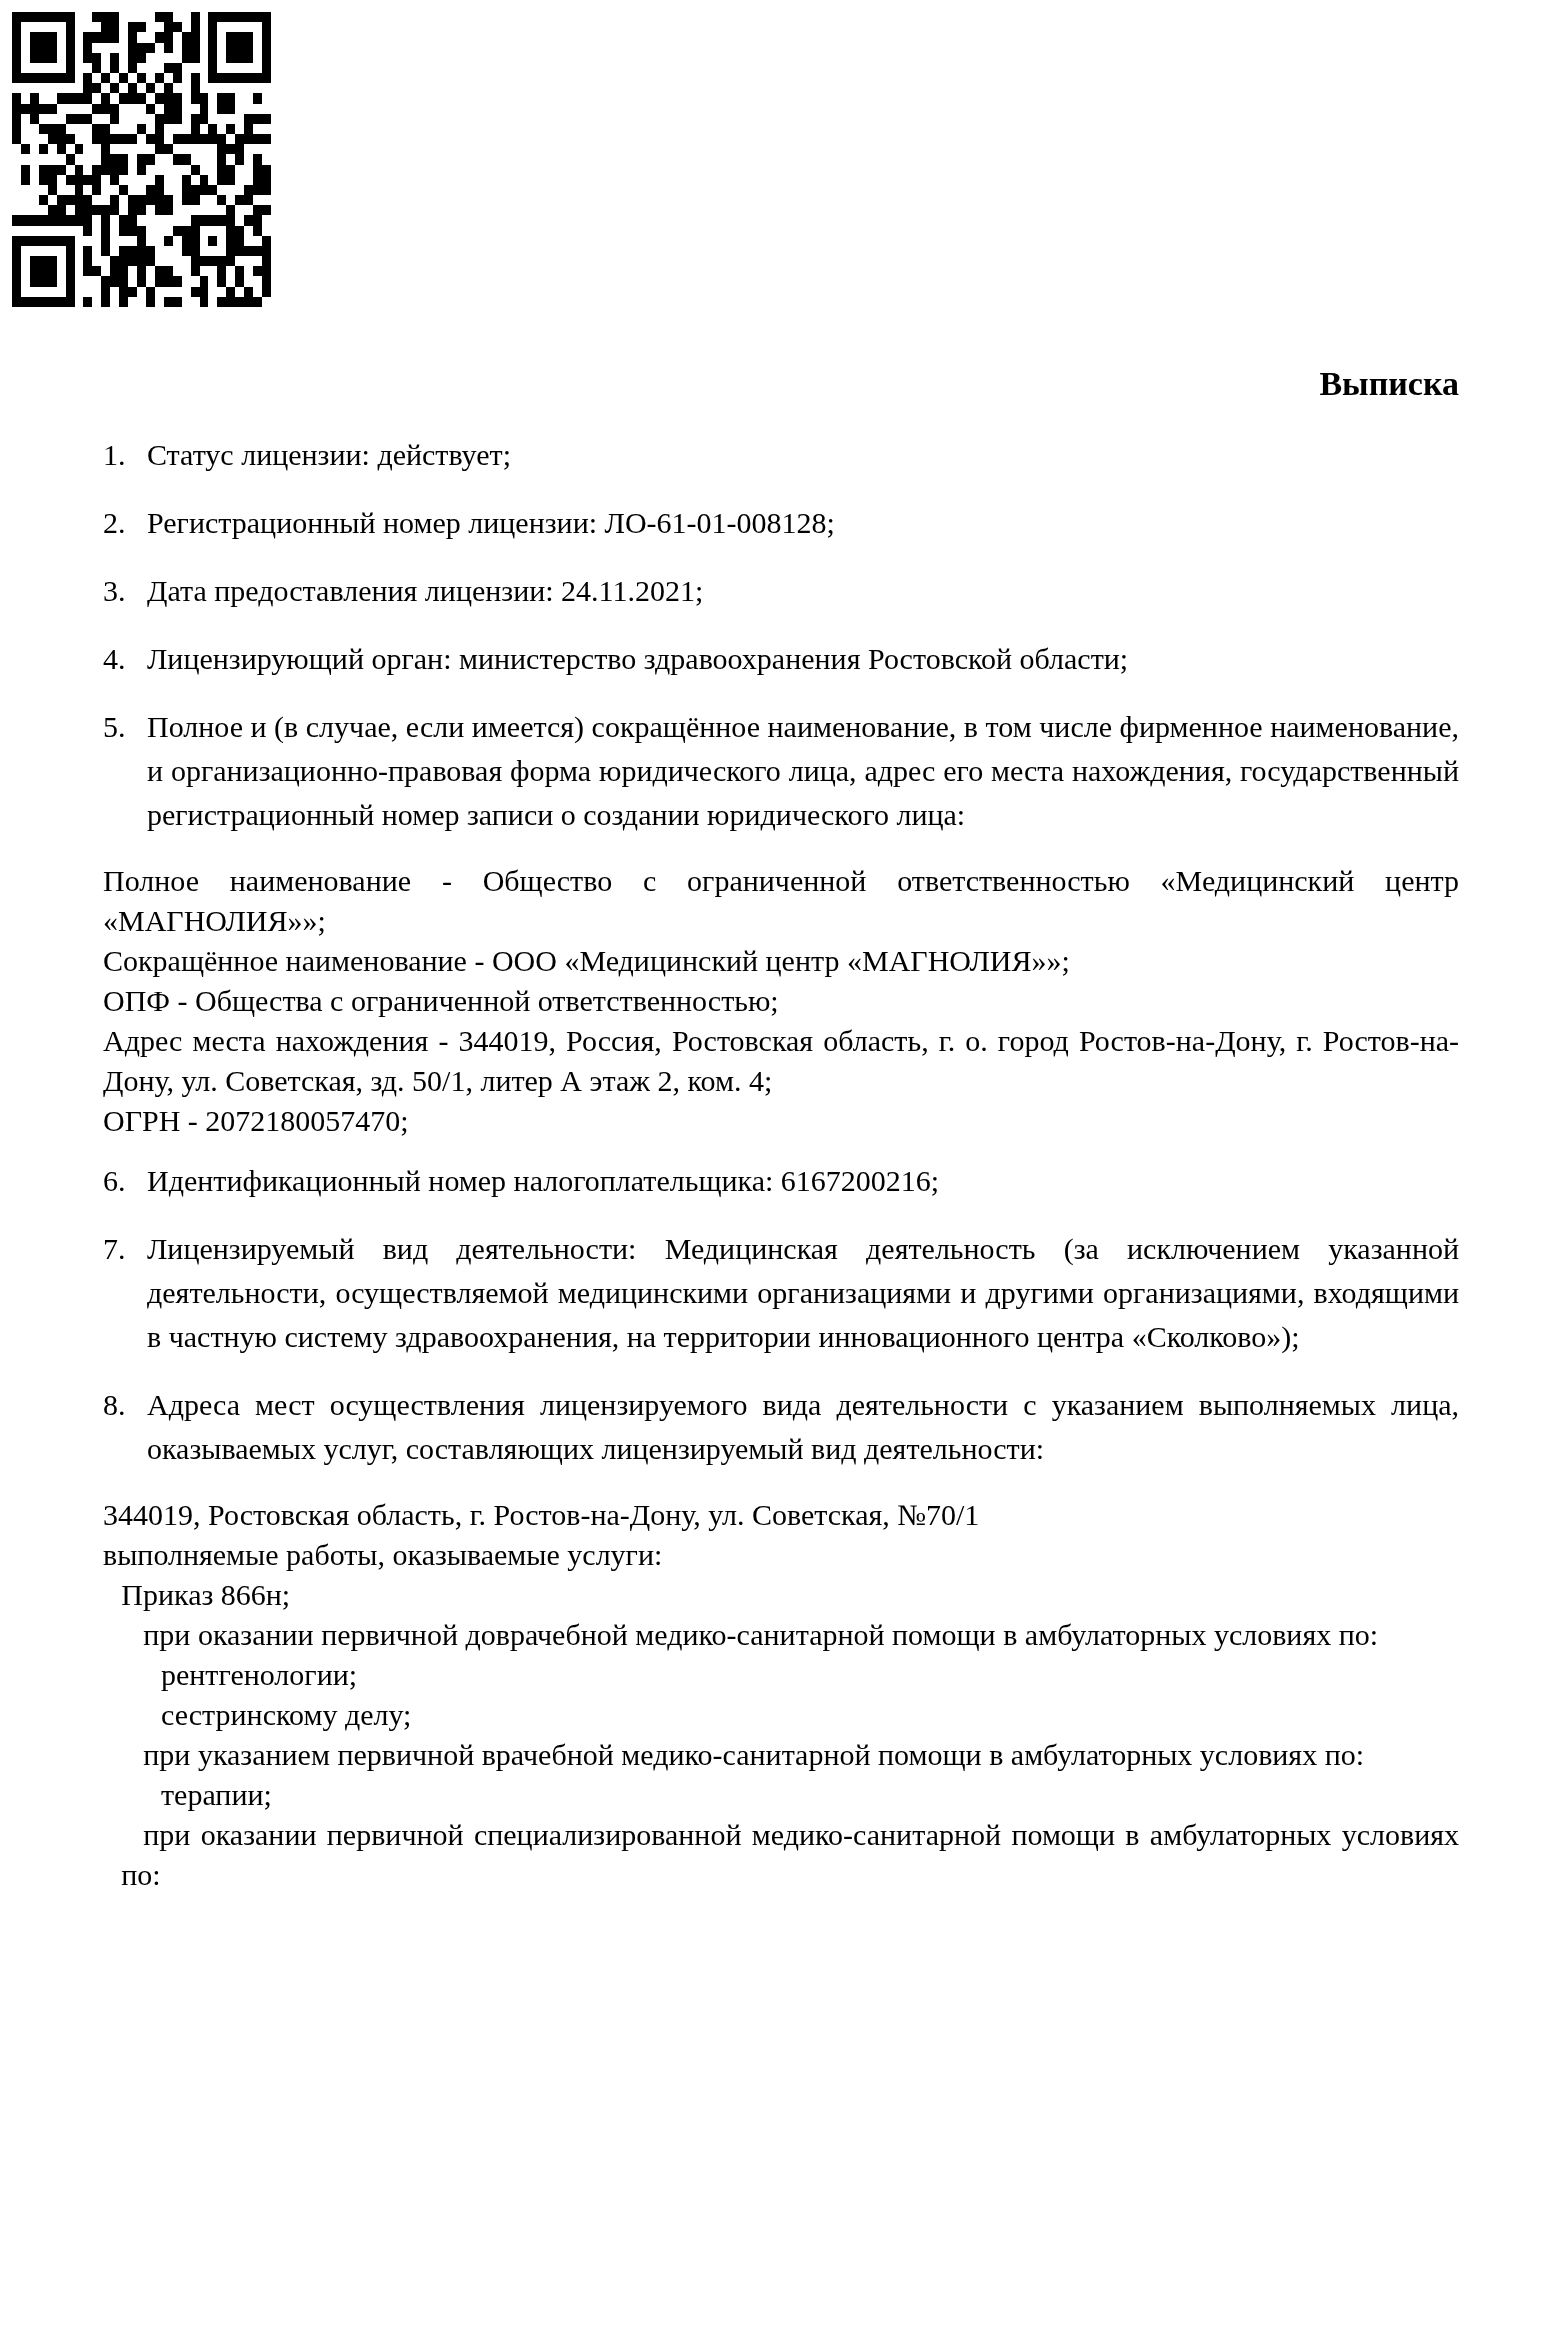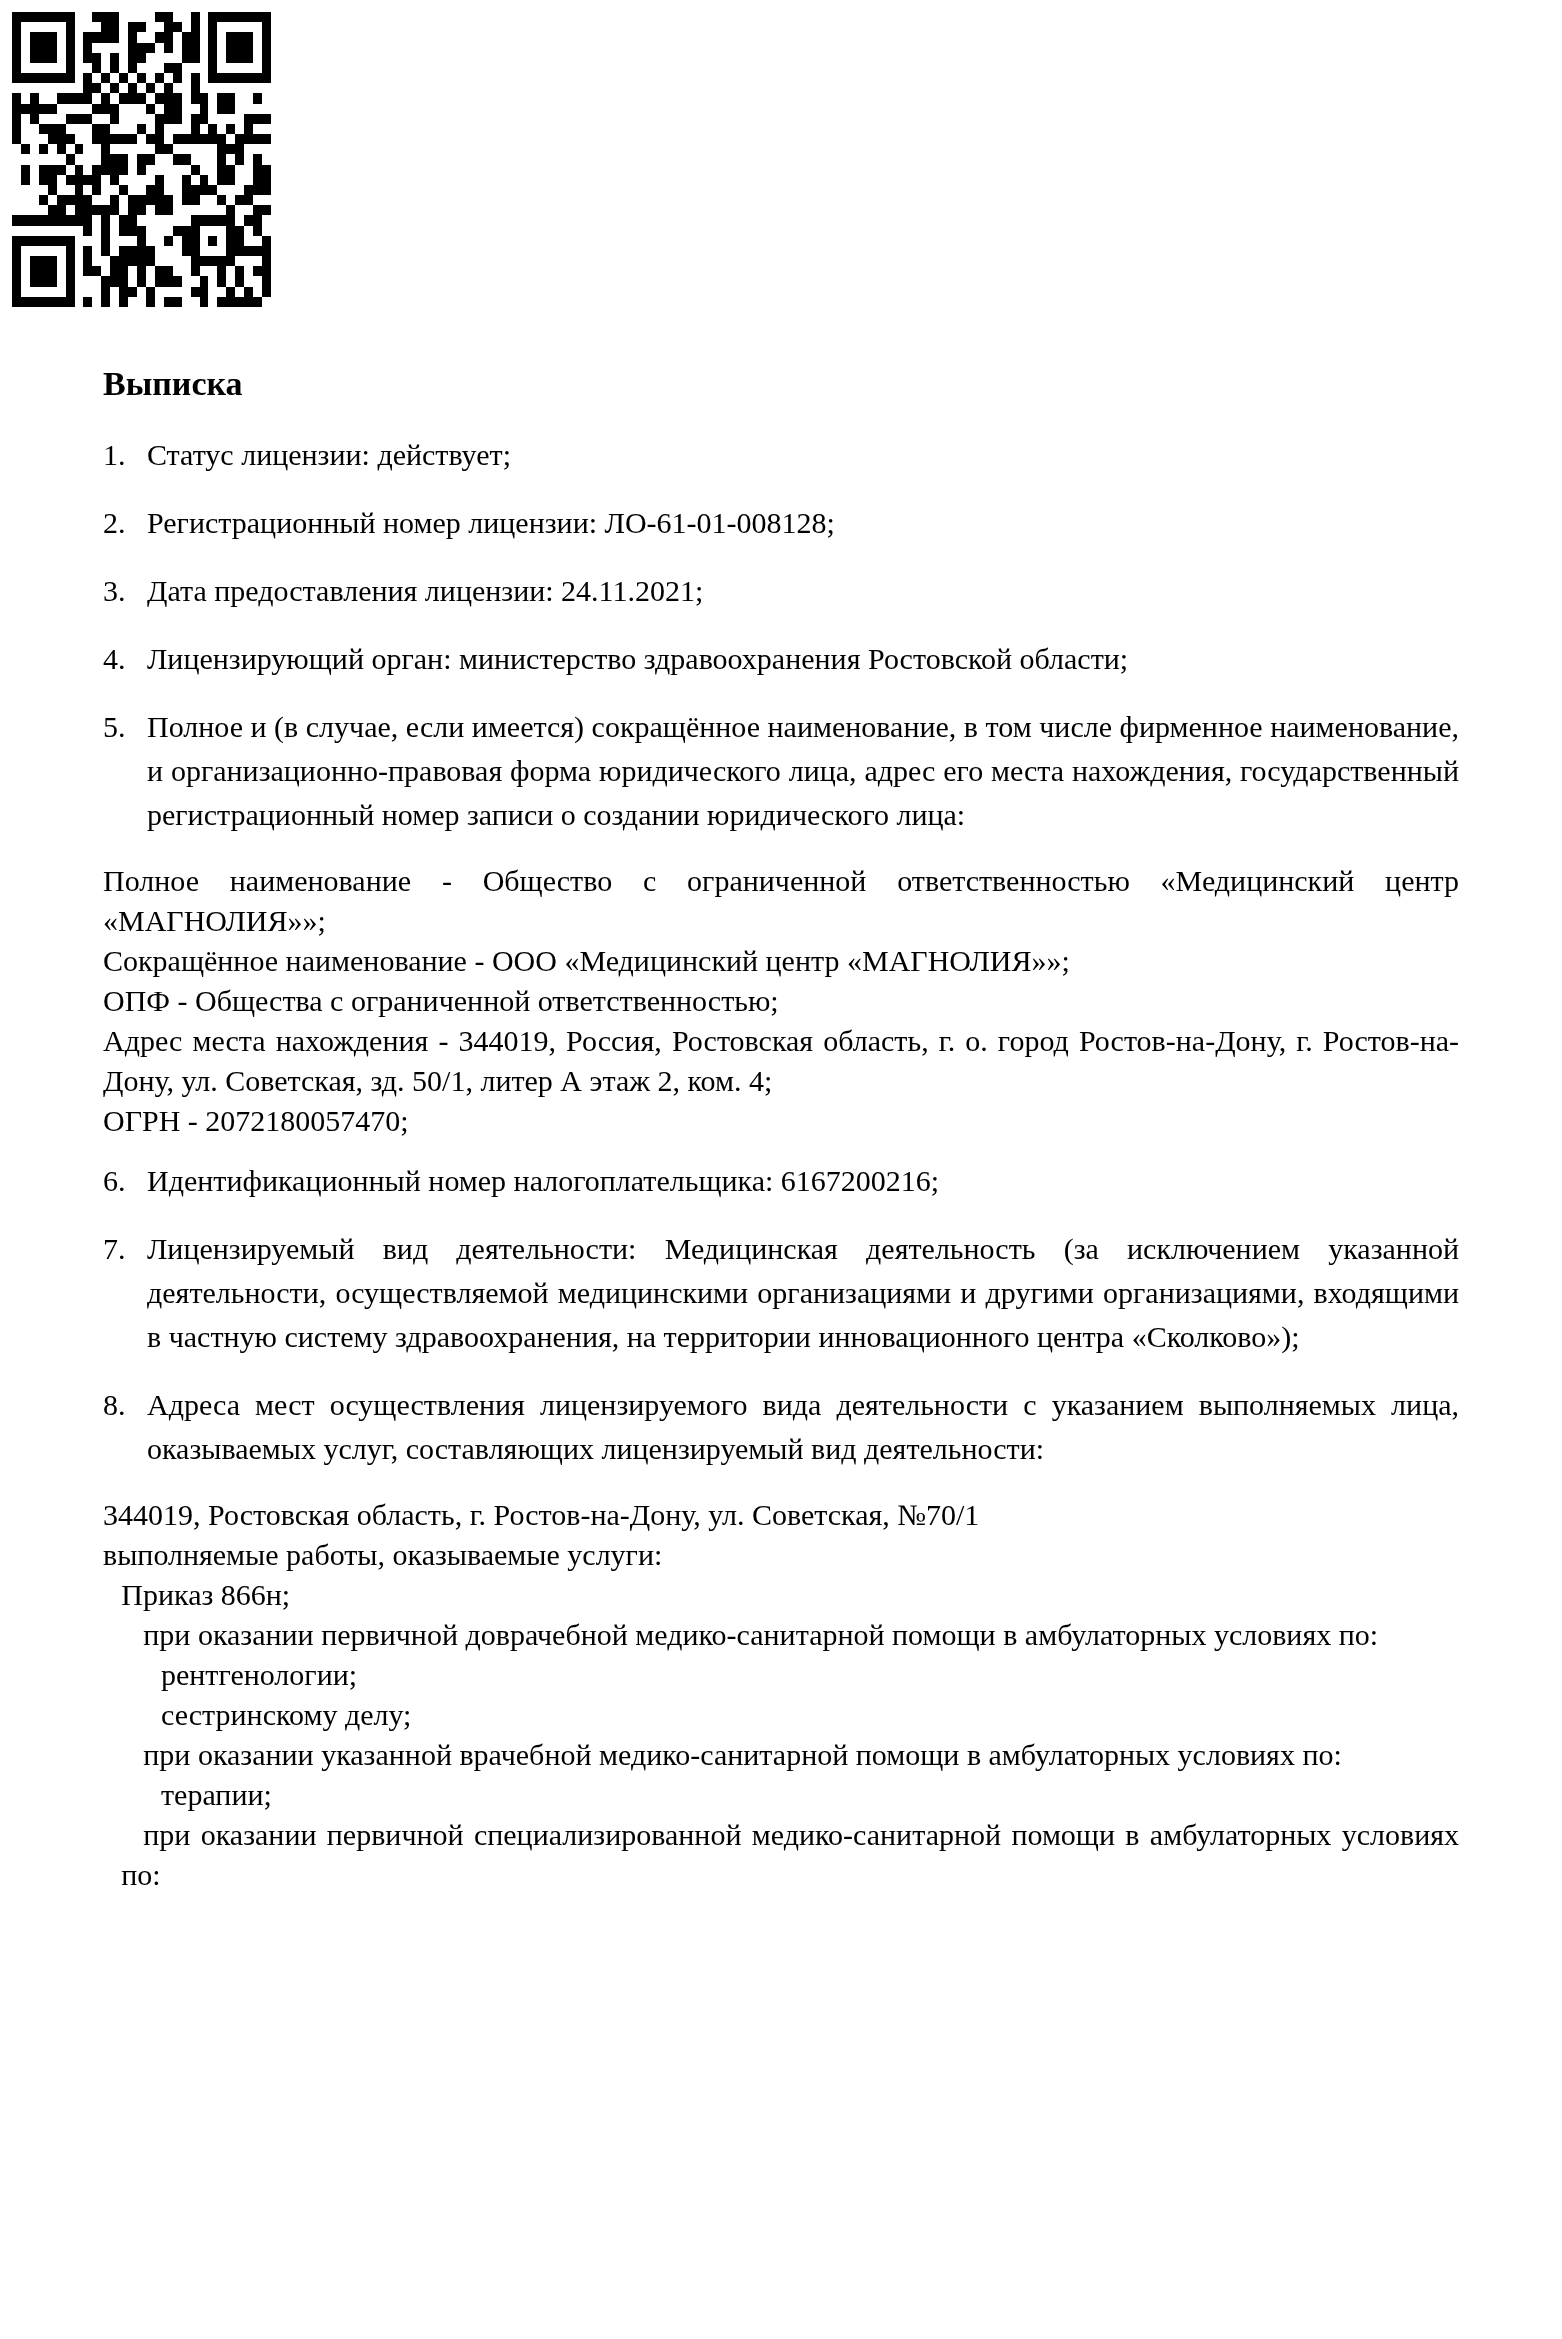--- a/index.html
+++ b/index.html
@@ -22,21 +22,21 @@
     top: 12px;
     left: 12px;
     width: 259px;
     height: 295px;
     fill: #000000;
   }
   .content {
     padding: 361px 103px 0 103px;
   }
   .title, .subtitle {
-    text-align: left;
+    text-align: right;
     font-weight: 700;
     font-size: 34px;
     line-height: 46px;
   }
   .title    { margin: 0 0 25.6px 0; }
   .subtitle { margin: 0 0 51px 0; }
 
   .item {
     display: flex;
     line-height: 44px;
@@ -567,20 +567,20 @@
     </div>
 
     <div class="addr-block">
       <p class="addr">344019, Ростовская область, г. Ростов-на-Дону, ул. Советская, №70/1</p>
       <p class="addr">выполняемые работы, оказываемые услуги:</p>
 
       <p class="svc ind1">Приказ 866н;</p>
       <p class="svc ind2 just">при оказании первичной доврачебной медико-санитарной помощи в амбулаторных условиях по:</p>
       <p class="svc ind3">рентгенологии;</p>
       <p class="svc ind3">сестринскому делу;</p>
-      <p class="svc ind2 just">при оказании указанной врачебной медико-санитарной помощи в амбулаторных условиях по:</p>
+      <p class="svc ind2 just">при указанием первичной врачебной медико-санитарной помощи в амбулаторных условиях по:</p>
       <p class="svc ind3">терапии;</p>
       <p class="svc ind2 just">при оказании первичной специализированной медико-санитарной помощи в амбулаторных условиях по:</p>
     </div>
 
   </div>
 </div>
 
 
 </body></html>

